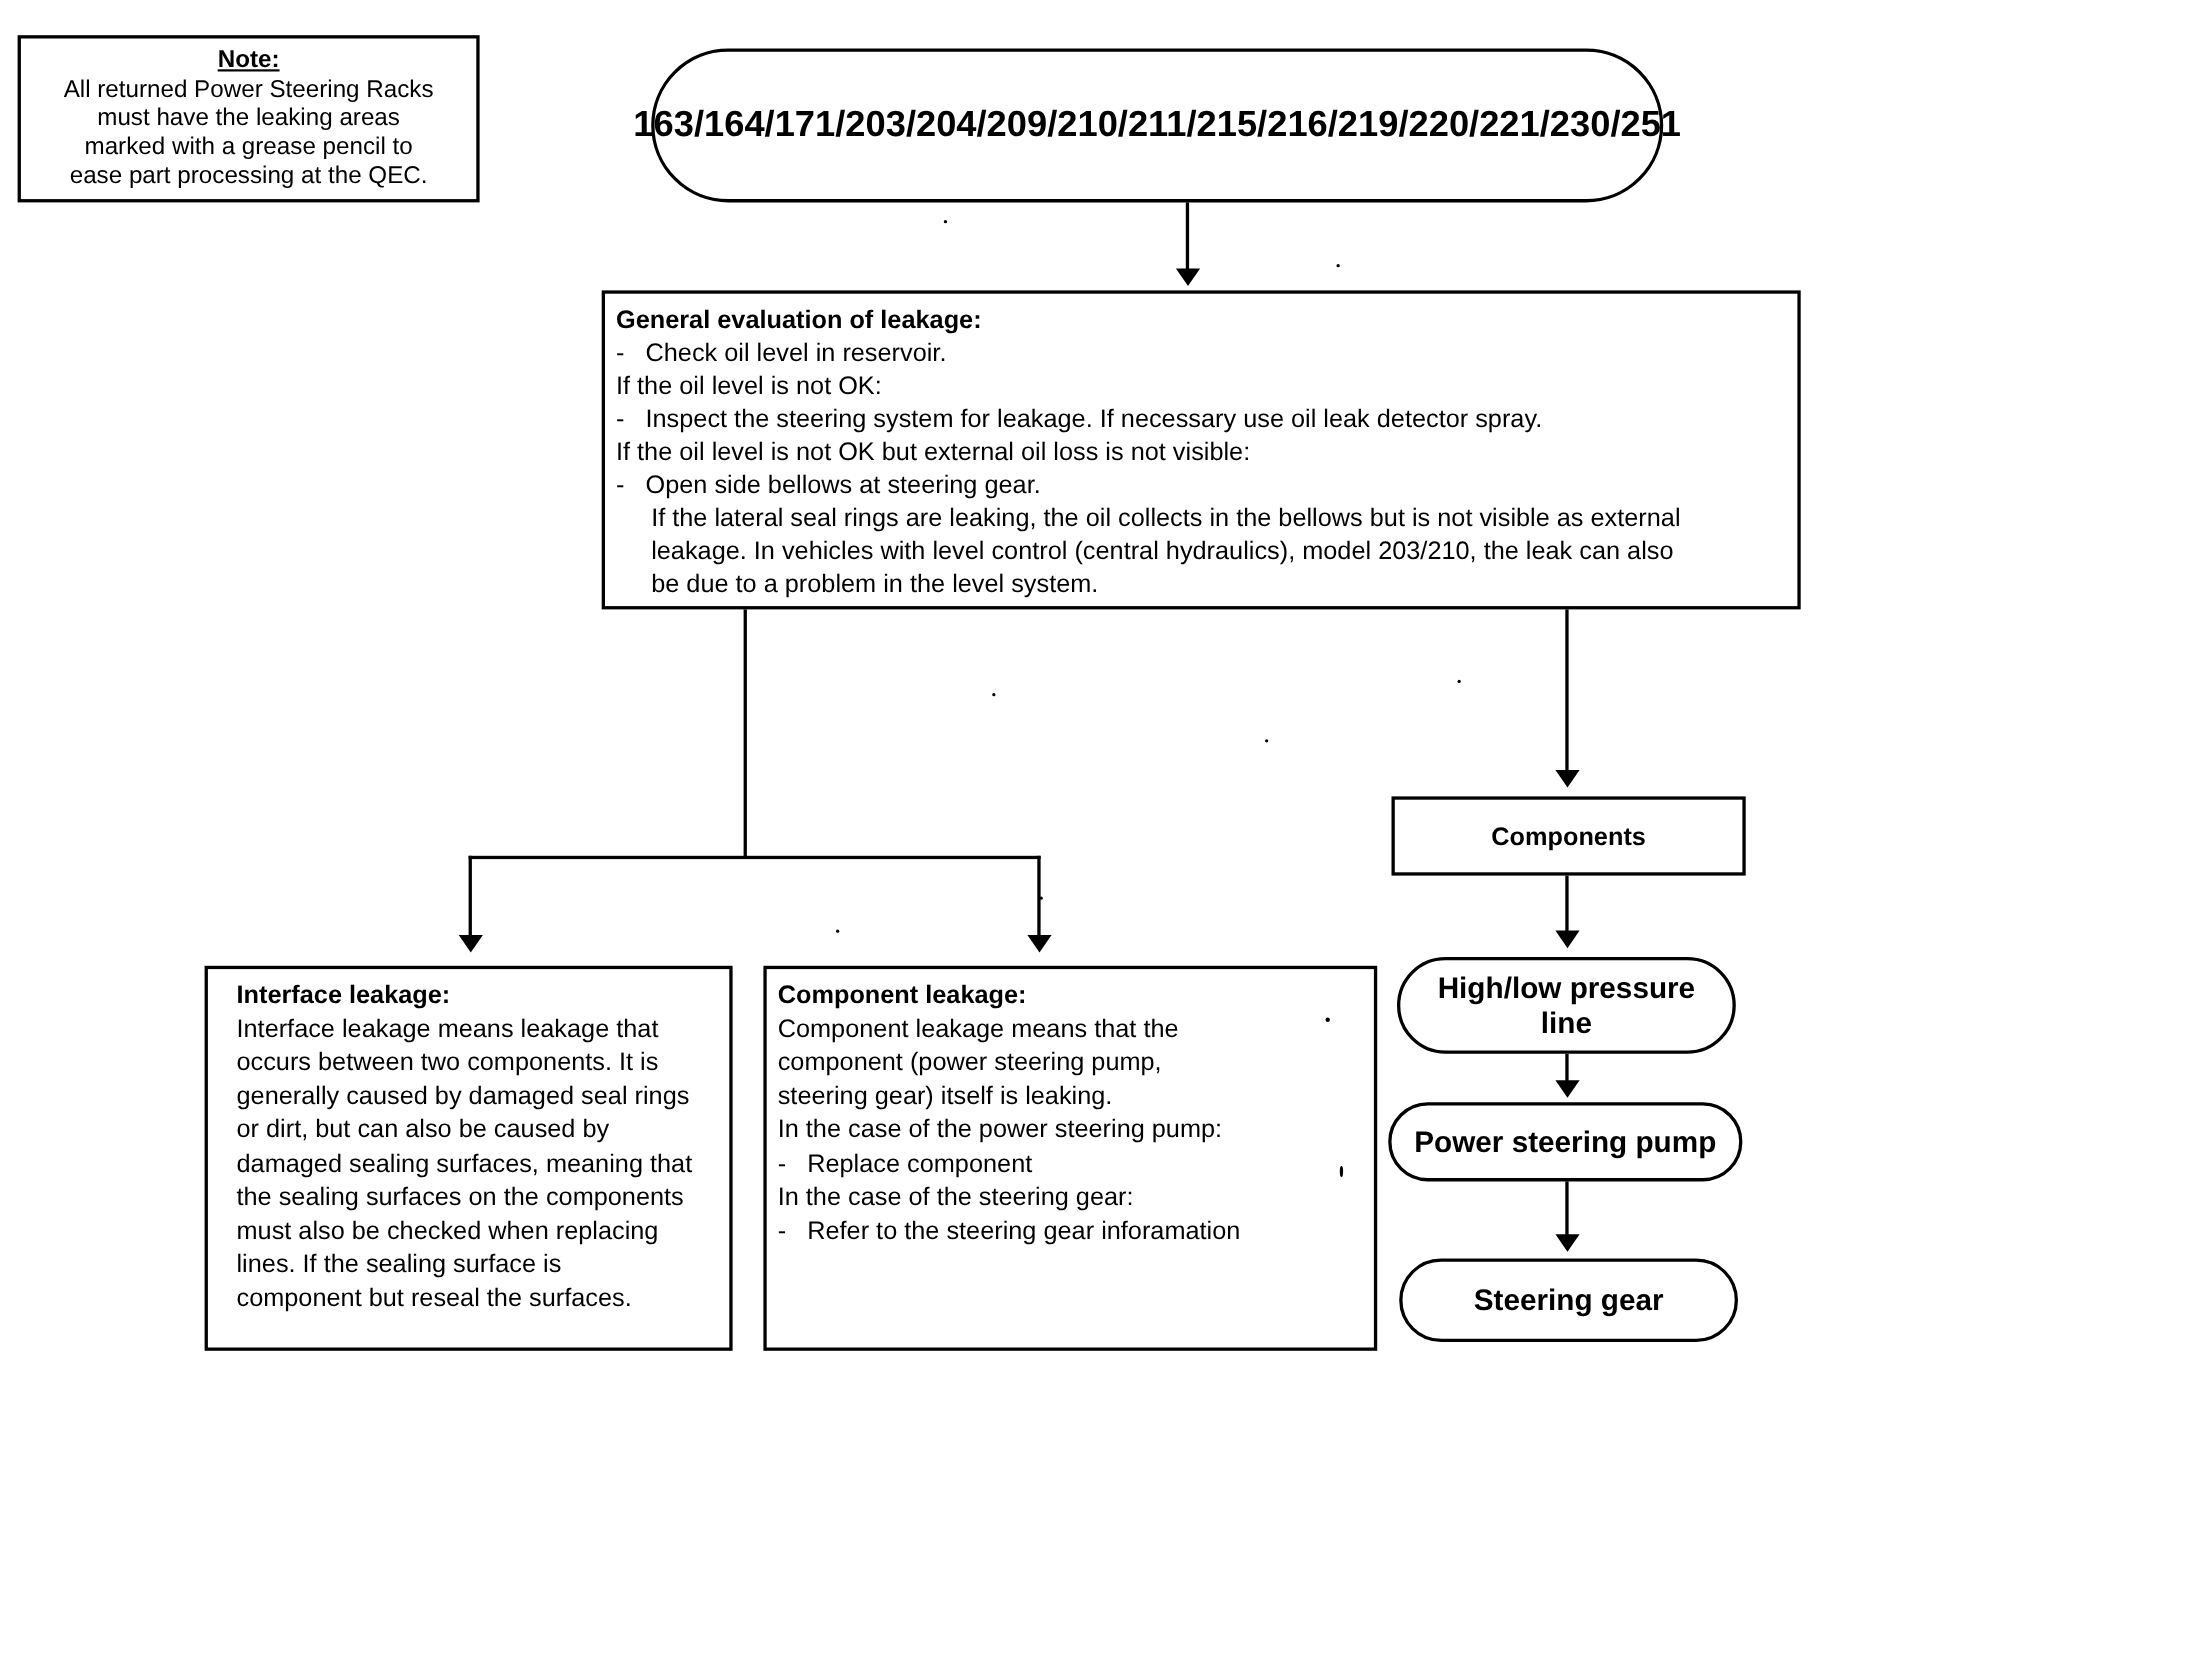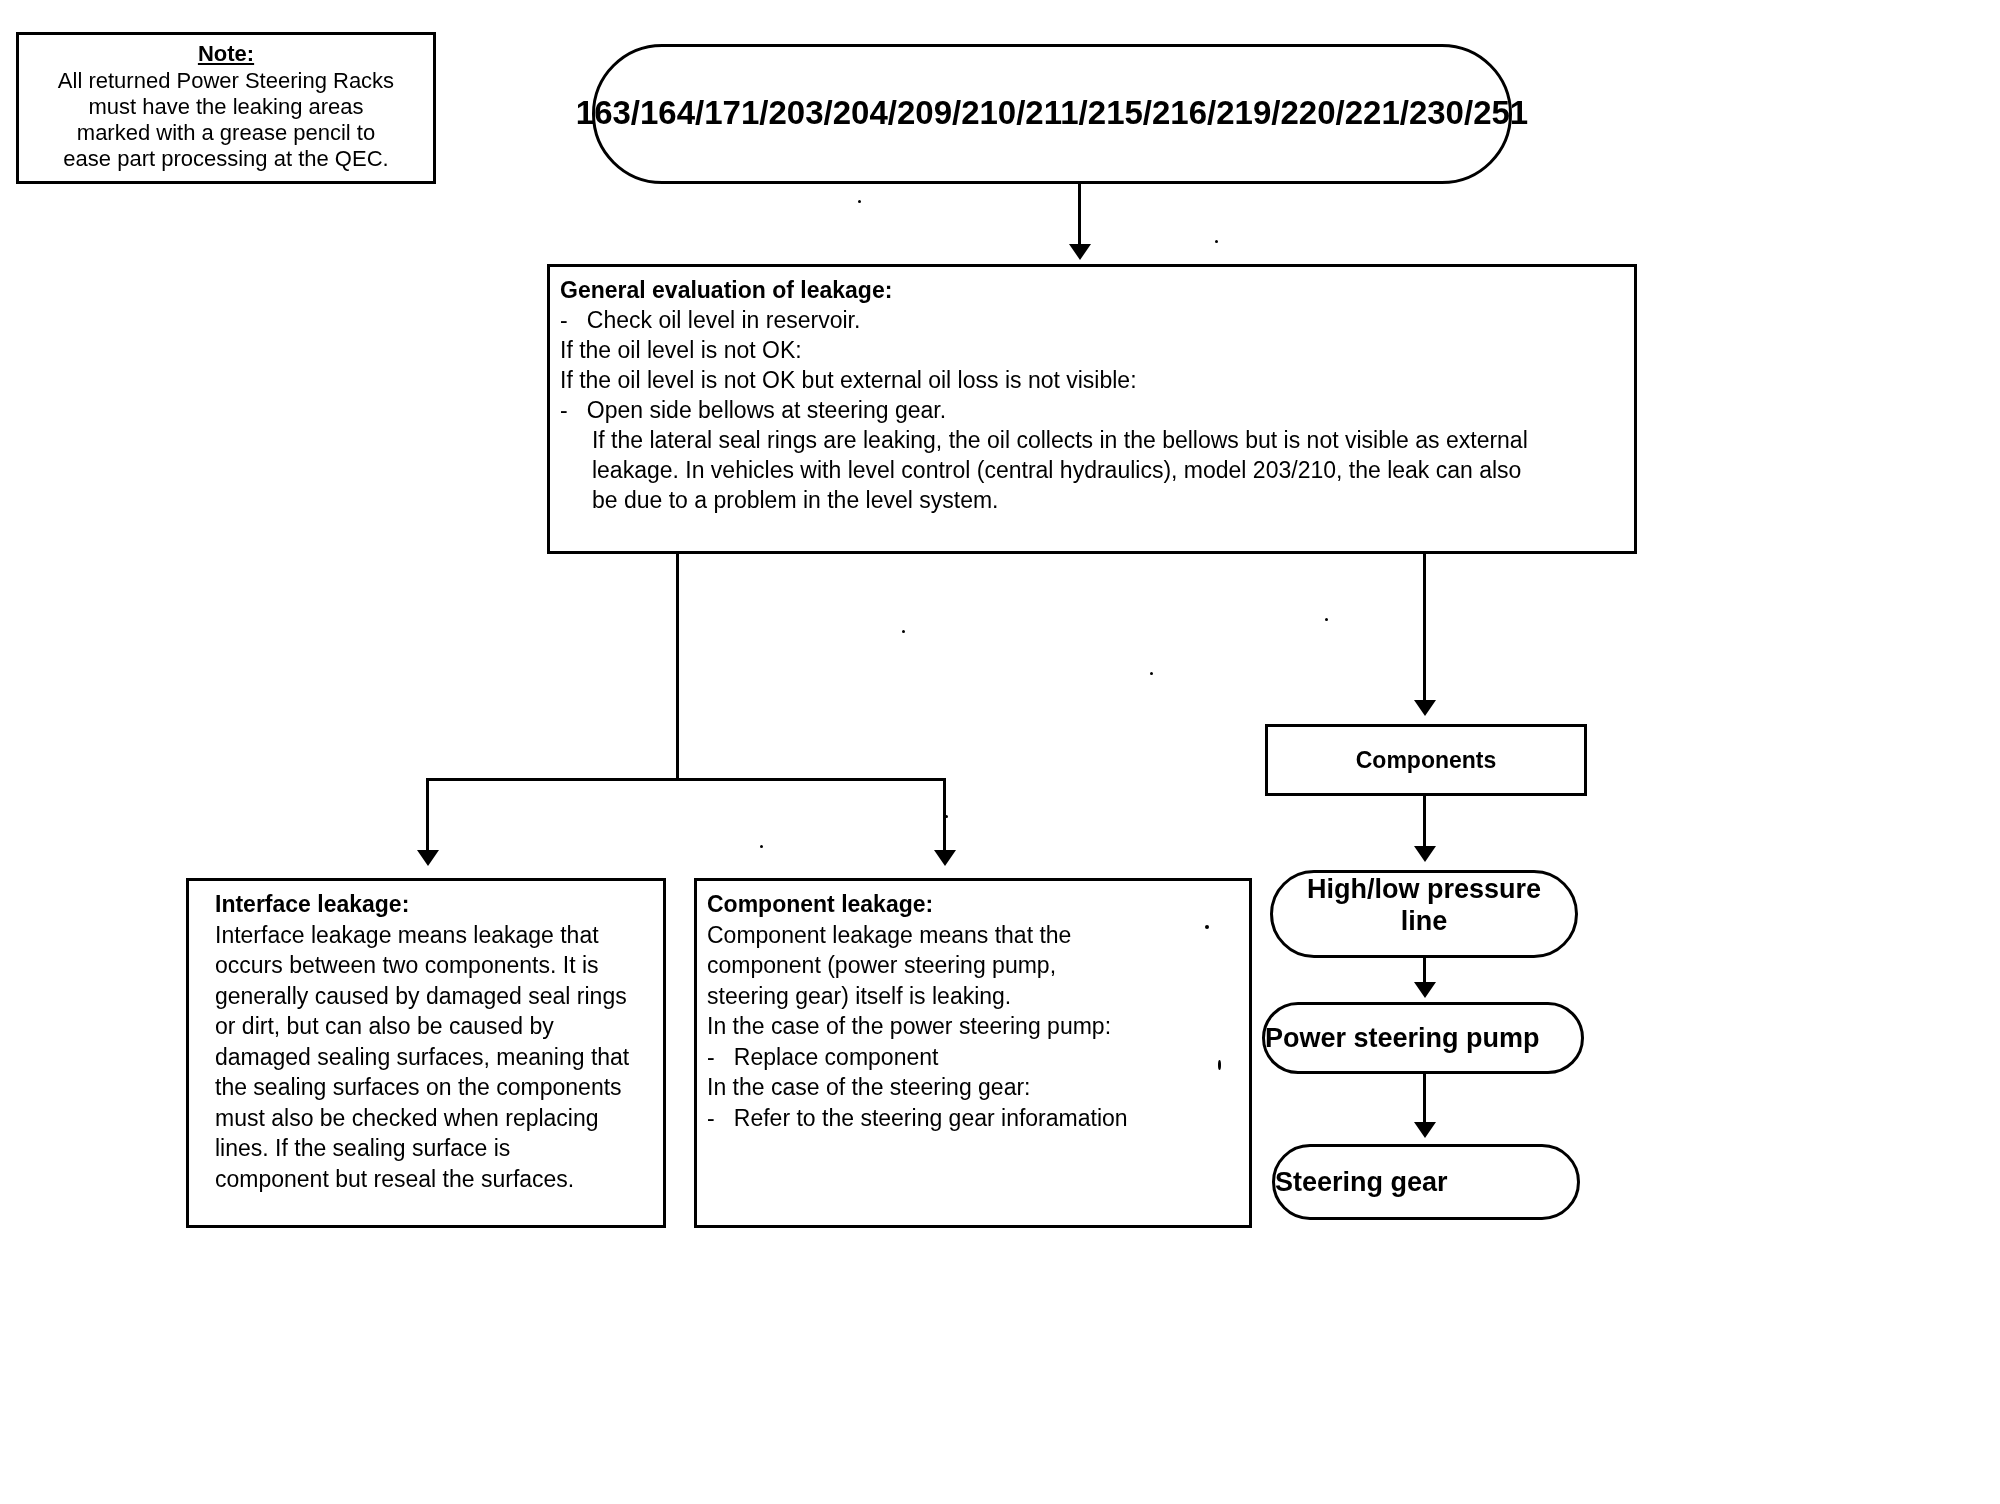--- a/index.html
+++ b/index.html
@@ -21,21 +21,21 @@
     box-sizing:border-box;
   }
   .rounded{
     position:absolute;
     border:3px solid #000;
     background:#fff;
     box-sizing:border-box;
     border-radius:60px;
     display:flex;
     align-items:center;
-    justify-content:flex-start;
+    justify-content:center;
     text-align:center;
   }
 
   
   #note-box{
     left:16px;top:32px;width:420px;height:152px;
     padding:6px 8px 0 8px;
     text-align:center;
     font-size:22px;
     line-height:26px;
@@ -146,20 +146,21 @@
     <span class="t2">163/164/171/203/204/209/210/211/215/216/219/220/221/230/251</span>
   </div>
 
   <div class="vline" style="left:1078px;top:184px;height:62px;"></div>
   <div class="arrow-down" style="left:1069px;top:244px;"></div>
 
   <div class="box" id="general-box">
     <span class="hd">General evaluation of leakage:</span>
     <span class="ln">-   Check oil level in reservoir.</span>
     <span class="ln">If the oil level is not OK:</span>
+    <span class="ln">-   Inspect the steering system for leakage. If necessary use oil leak detector spray.</span>
     <span class="ln">If the oil level is not OK but external oil loss is not visible:</span>
     <span class="ln">-   Open side bellows at steering gear.</span>
     <span class="ind">     If the lateral seal rings are leaking, the oil collects in the bellows but is not visible as external</span>
     <span class="ind">     leakage. In vehicles with level control (central hydraulics), model 203/210, the leak can also</span>
     <span class="ind">     be due to a problem in the level system.</span>
   </div>
 
   <div class="vline" style="left:676px;top:554px;height:226px;"></div>
   <div class="hline" style="left:426px;top:778px;width:520px;"></div>
   <div class="vline" style="left:426px;top:778px;height:76px;"></div>

